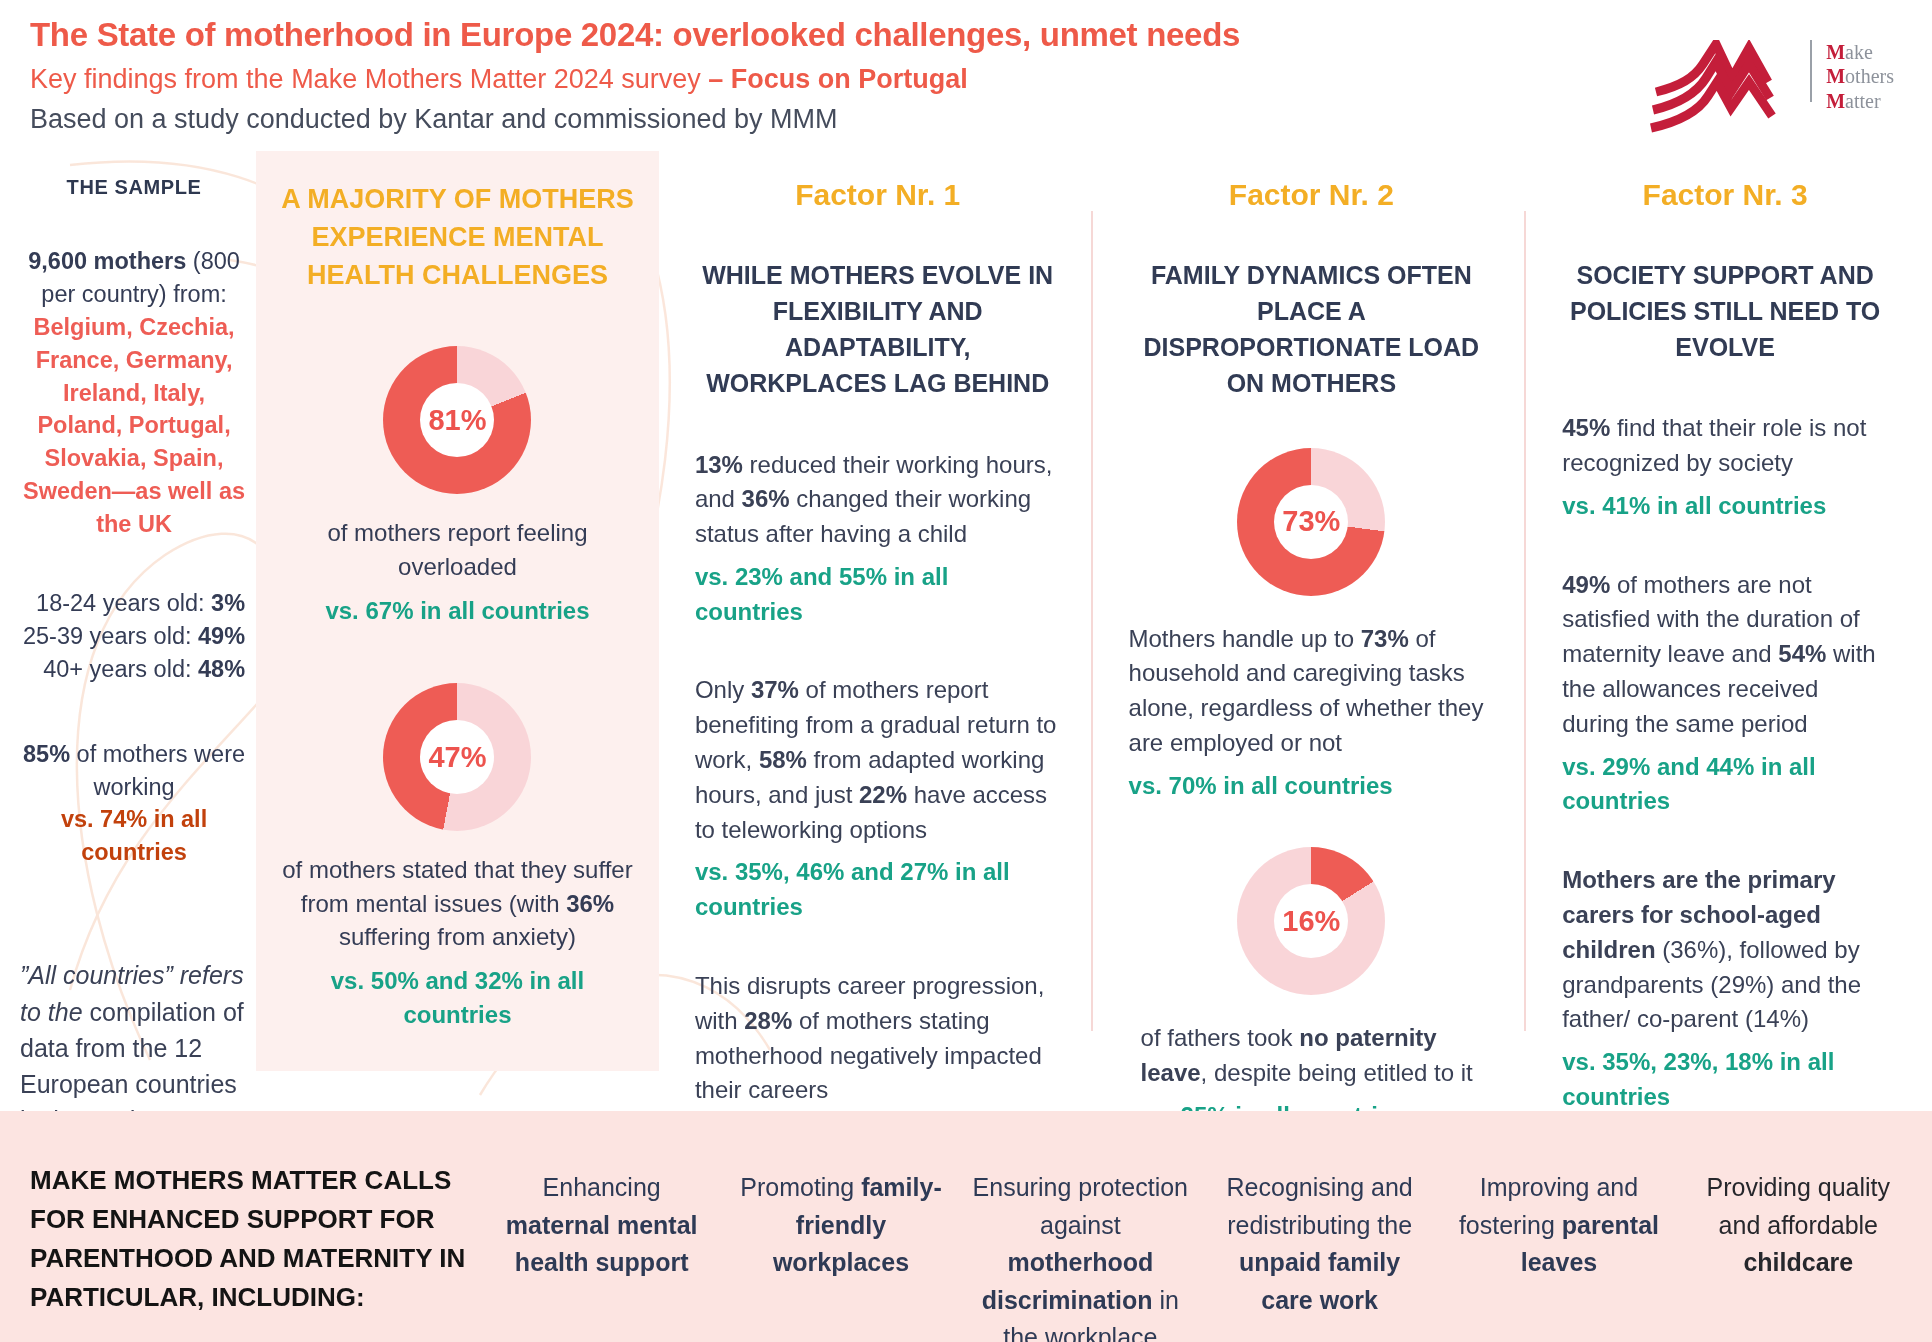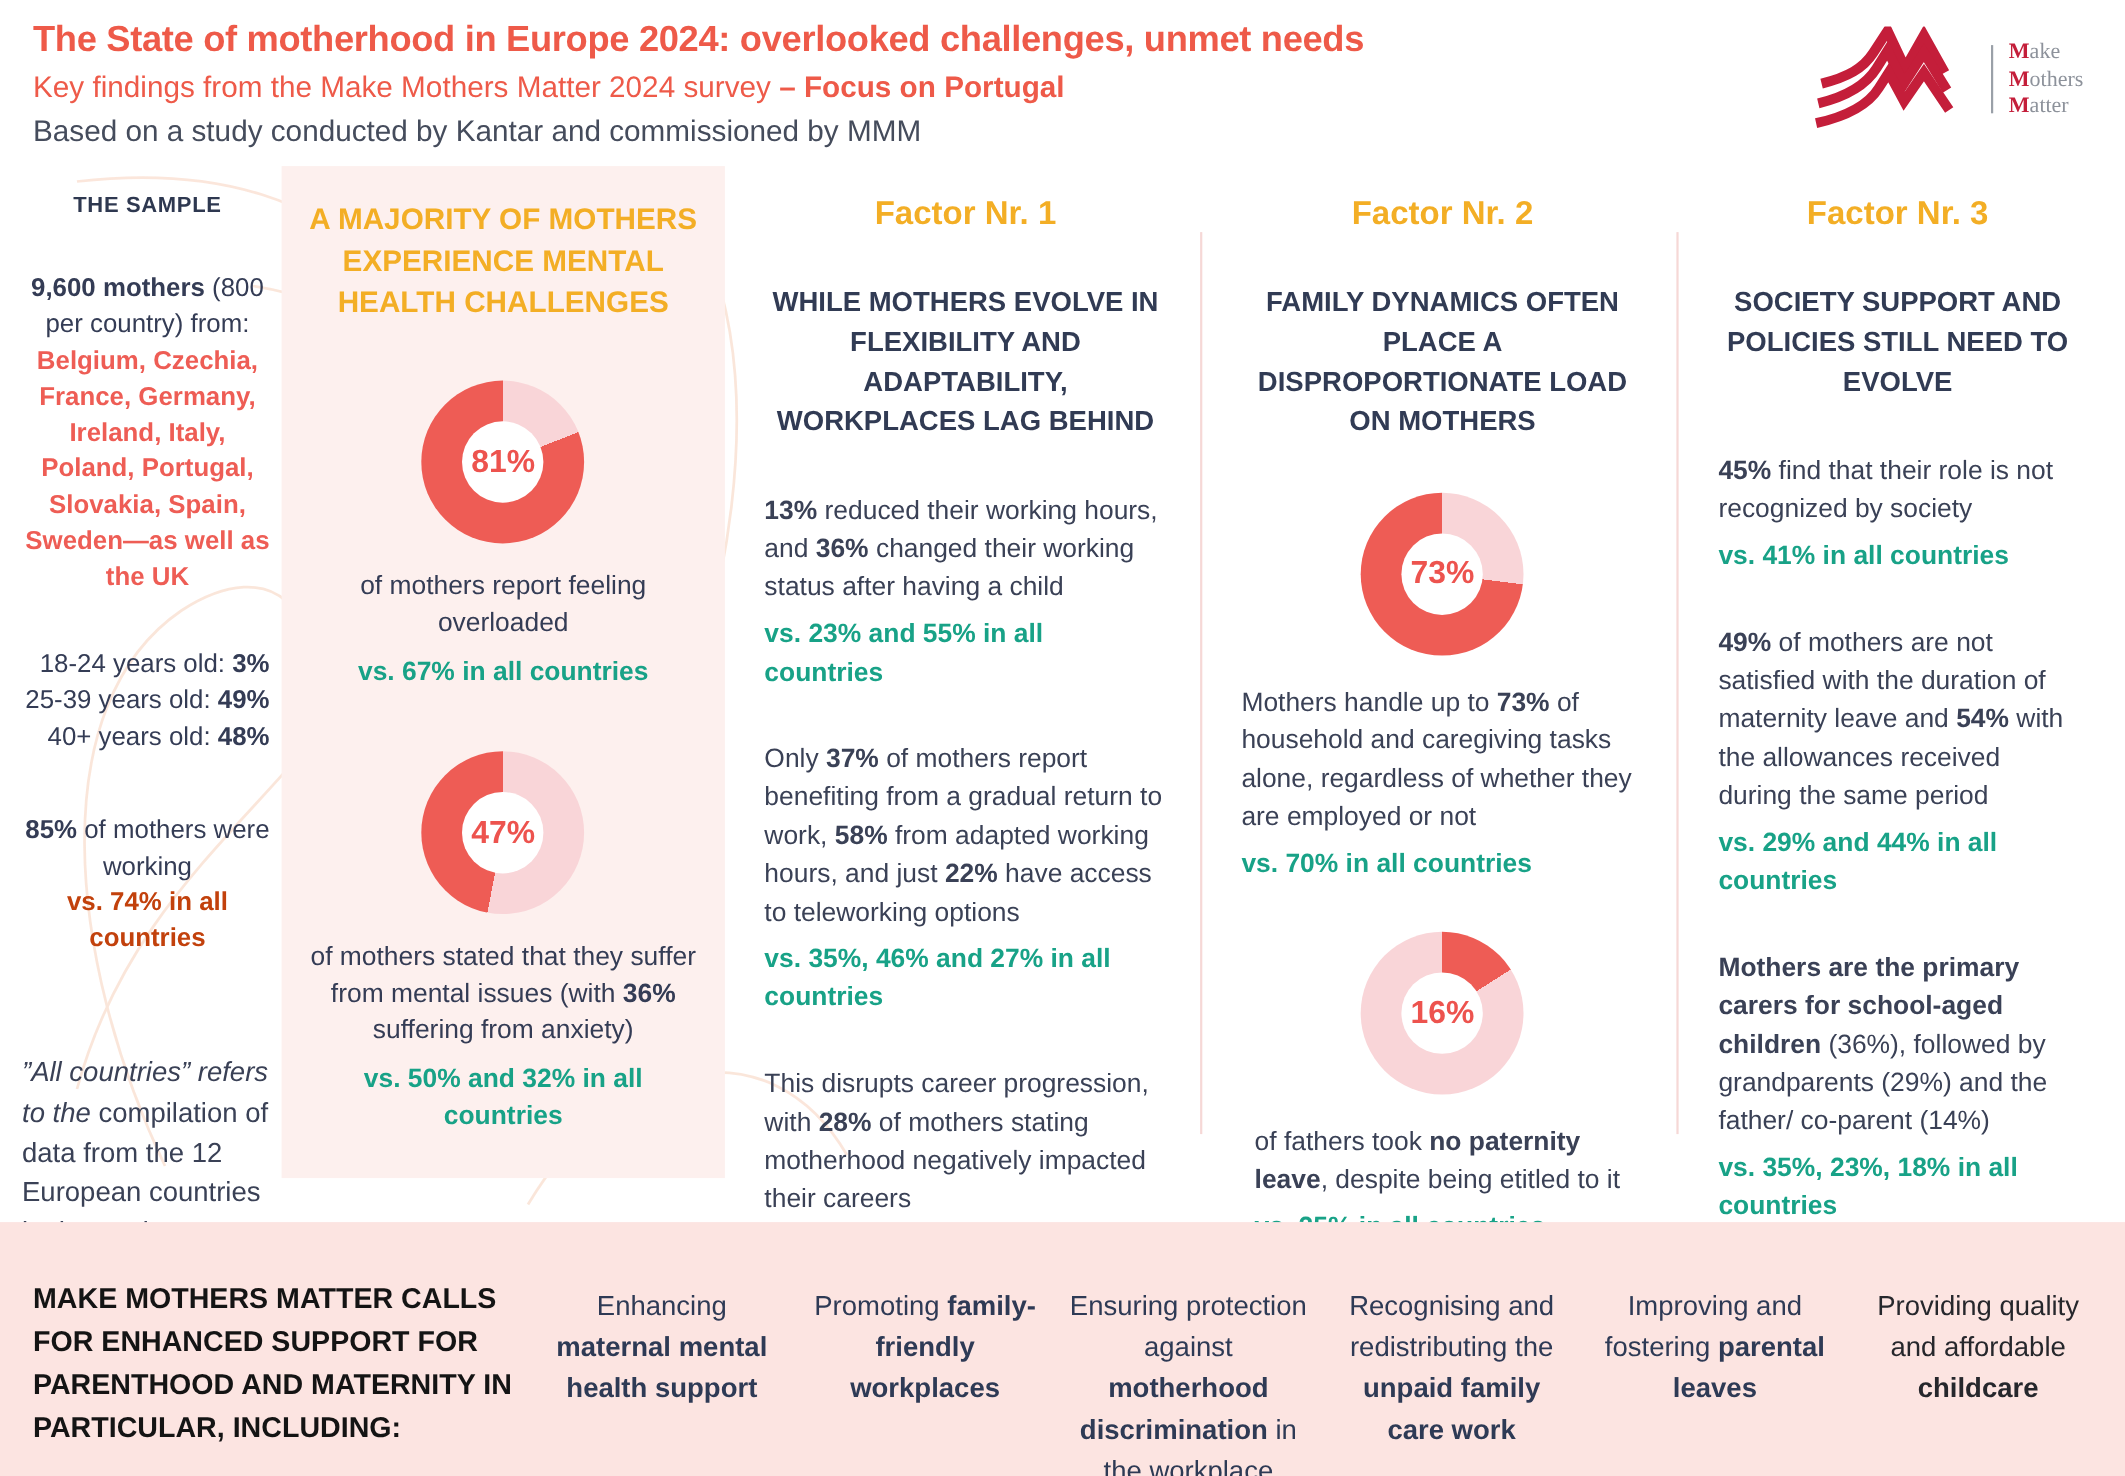--- a/index.html
+++ b/index.html
@@ -7,21 +7,21 @@
     width:1932px;height:1342px;position:relative;overflow:hidden;
     background:#ffffff;font-family:"Liberation Sans",sans-serif;
     -webkit-font-smoothing:antialiased;
   }
   .bg-art{position:absolute;inset:0;z-index:0;pointer-events:none;}
   .header{position:relative;z-index:2;padding:16px 0 0 30px;}
   .title{font-size:33px;font-weight:700;color:#ee5a49;letter-spacing:-0.3px;}
   .subtitle{font-size:27px;color:#ee5a49;margin-top:10px;font-weight:400;}
   .subtitle .bold-part{font-weight:700;}
   .byline{font-size:27px;color:#454c5c;margin-top:9px;font-weight:400;}
-  .logo{position:absolute;top:24px;right:38px;display:flex;align-items:center;z-index:2;}
+  .logo{position:absolute;top:40px;right:38px;display:flex;align-items:flex-start;z-index:2;}
   .logo-sep{width:2px;height:62px;background:#9aa0a8;margin:0 14px 0 10px;}
   .logo-text{font-family:"Liberation Serif",serif;font-size:20px;line-height:1.22;color:#8d929b;}
   .logo-text .init{color:#c41e3a;font-weight:700;}
 
   .content{position:relative;z-index:1;display:flex;align-items:stretch;margin-top:16px;height:920px;}
   .col{box-sizing:border-box;}
   .col-sample{width:280px;padding:12px 8px 0 20px;text-align:center;color:#343c55;font-size:23.5px;line-height:1.4;}
   .sample-heading{font-size:20px;font-weight:700;letter-spacing:.6px;color:#2e3850;margin:10px 0 44px;}
   .countries{color:#ee5d55;font-weight:700;}
   .ages{display:table;margin:46px auto 12px;text-align:right;}

